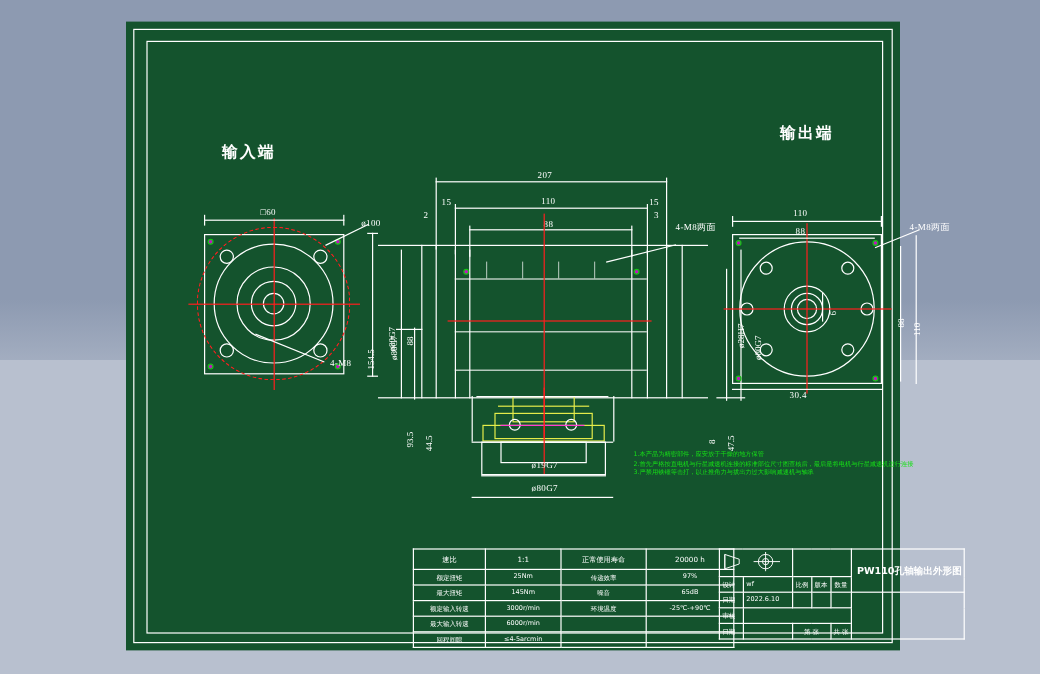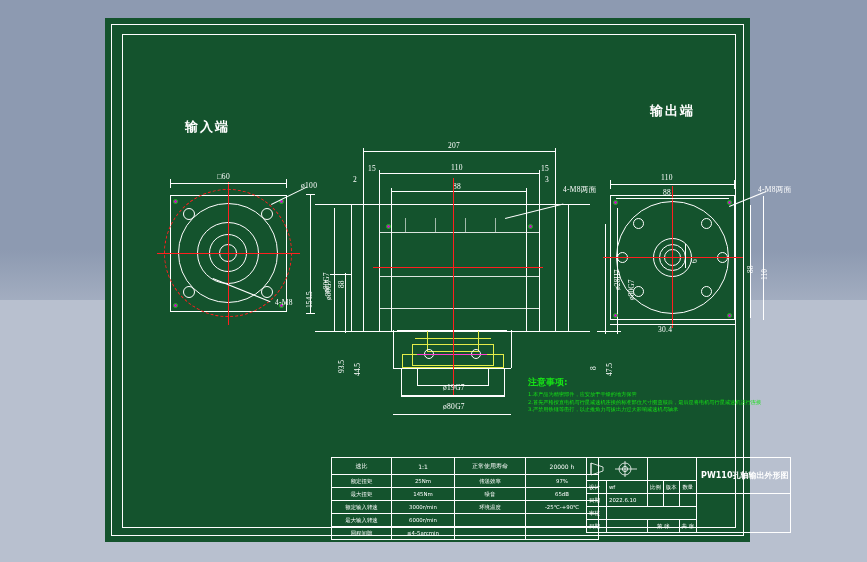--- a/index.html
+++ b/index.html
@@ -40,21 +40,21 @@
   .yrect{position:absolute;border:1px solid #e4ec4a;box-sizing:border-box;}
   .node{position:absolute;width:5px;height:5px;border-radius:50%;
         border:1px solid #15c415;box-sizing:border-box;background:#c015c0;}
 
   
   .notes{position:absolute;color:#16e016;font-family:"DejaVu Sans",sans-serif;}
   .notes .nt-title{font-size:9px;font-weight:bold;margin-bottom:2px;}
   .notes .nt-line{font-size:5.2px;line-height:7.5px;white-space:nowrap;}
 
   
-  table{border-collapse:collapse;position:absolute;}
+  table{border-collapse:collapse;position:absolute;margin-left:13px;}
   .spec{left:226px;top:439px;}
   .spec td{border:1px solid #fff;color:#fff;text-align:center;
            font-family:"DejaVu Sans",sans-serif;font-size:5.4px;height:12px;padding:0 1px;
            white-space:nowrap;}
   .spec td.w1{width:57px;} .spec td.w2{width:60px;}
   .spec td.w3{width:68px;} .spec td.w4{width:70px;}
   .spec tr.hd td{font-size:6px;height:16px;}
 
   
   .tb{left:481px;top:439px;}
@@ -244,21 +244,20 @@
     <div class="dimv" style="left:641px;top:255px;">88</div>
     <div class="dimv" style="left:655px;top:262px;">110</div>
 
     <div class="dimv" style="left:585px;top:245px;">6</div>
     <div class="wline" style="left:580px;top:226px;width:1px;height:24px;"></div>
 
     <div class="wline" style="left:505px;top:306px;width:125px;height:1px;"></div>
     <div class="dim" style="left:553px;top:308px;">30.4</div>
 
     <div class="notes" style="left:423px;top:358px;">
-      <div class="nt-title">注意事项:</div>
       <div class="nt-line">1.本产品为精密部件，应安放于干燥的地方保管</div>
       <div class="nt-line">2.首先严格按直电机与行星减速机连接的标准部位尺寸图查核后，最后是将电机与行星减速机进行连接</div>
       <div class="nt-line">3.严禁用铁锤等击打，以止推角力与拔出力过大影响减速机与轴承</div>
     </div>
 
     <table class="spec">
       <tbody>
           <tr class="hd">
         <td class="w1">速比</td>
         <td class="w2">1:1</td>

